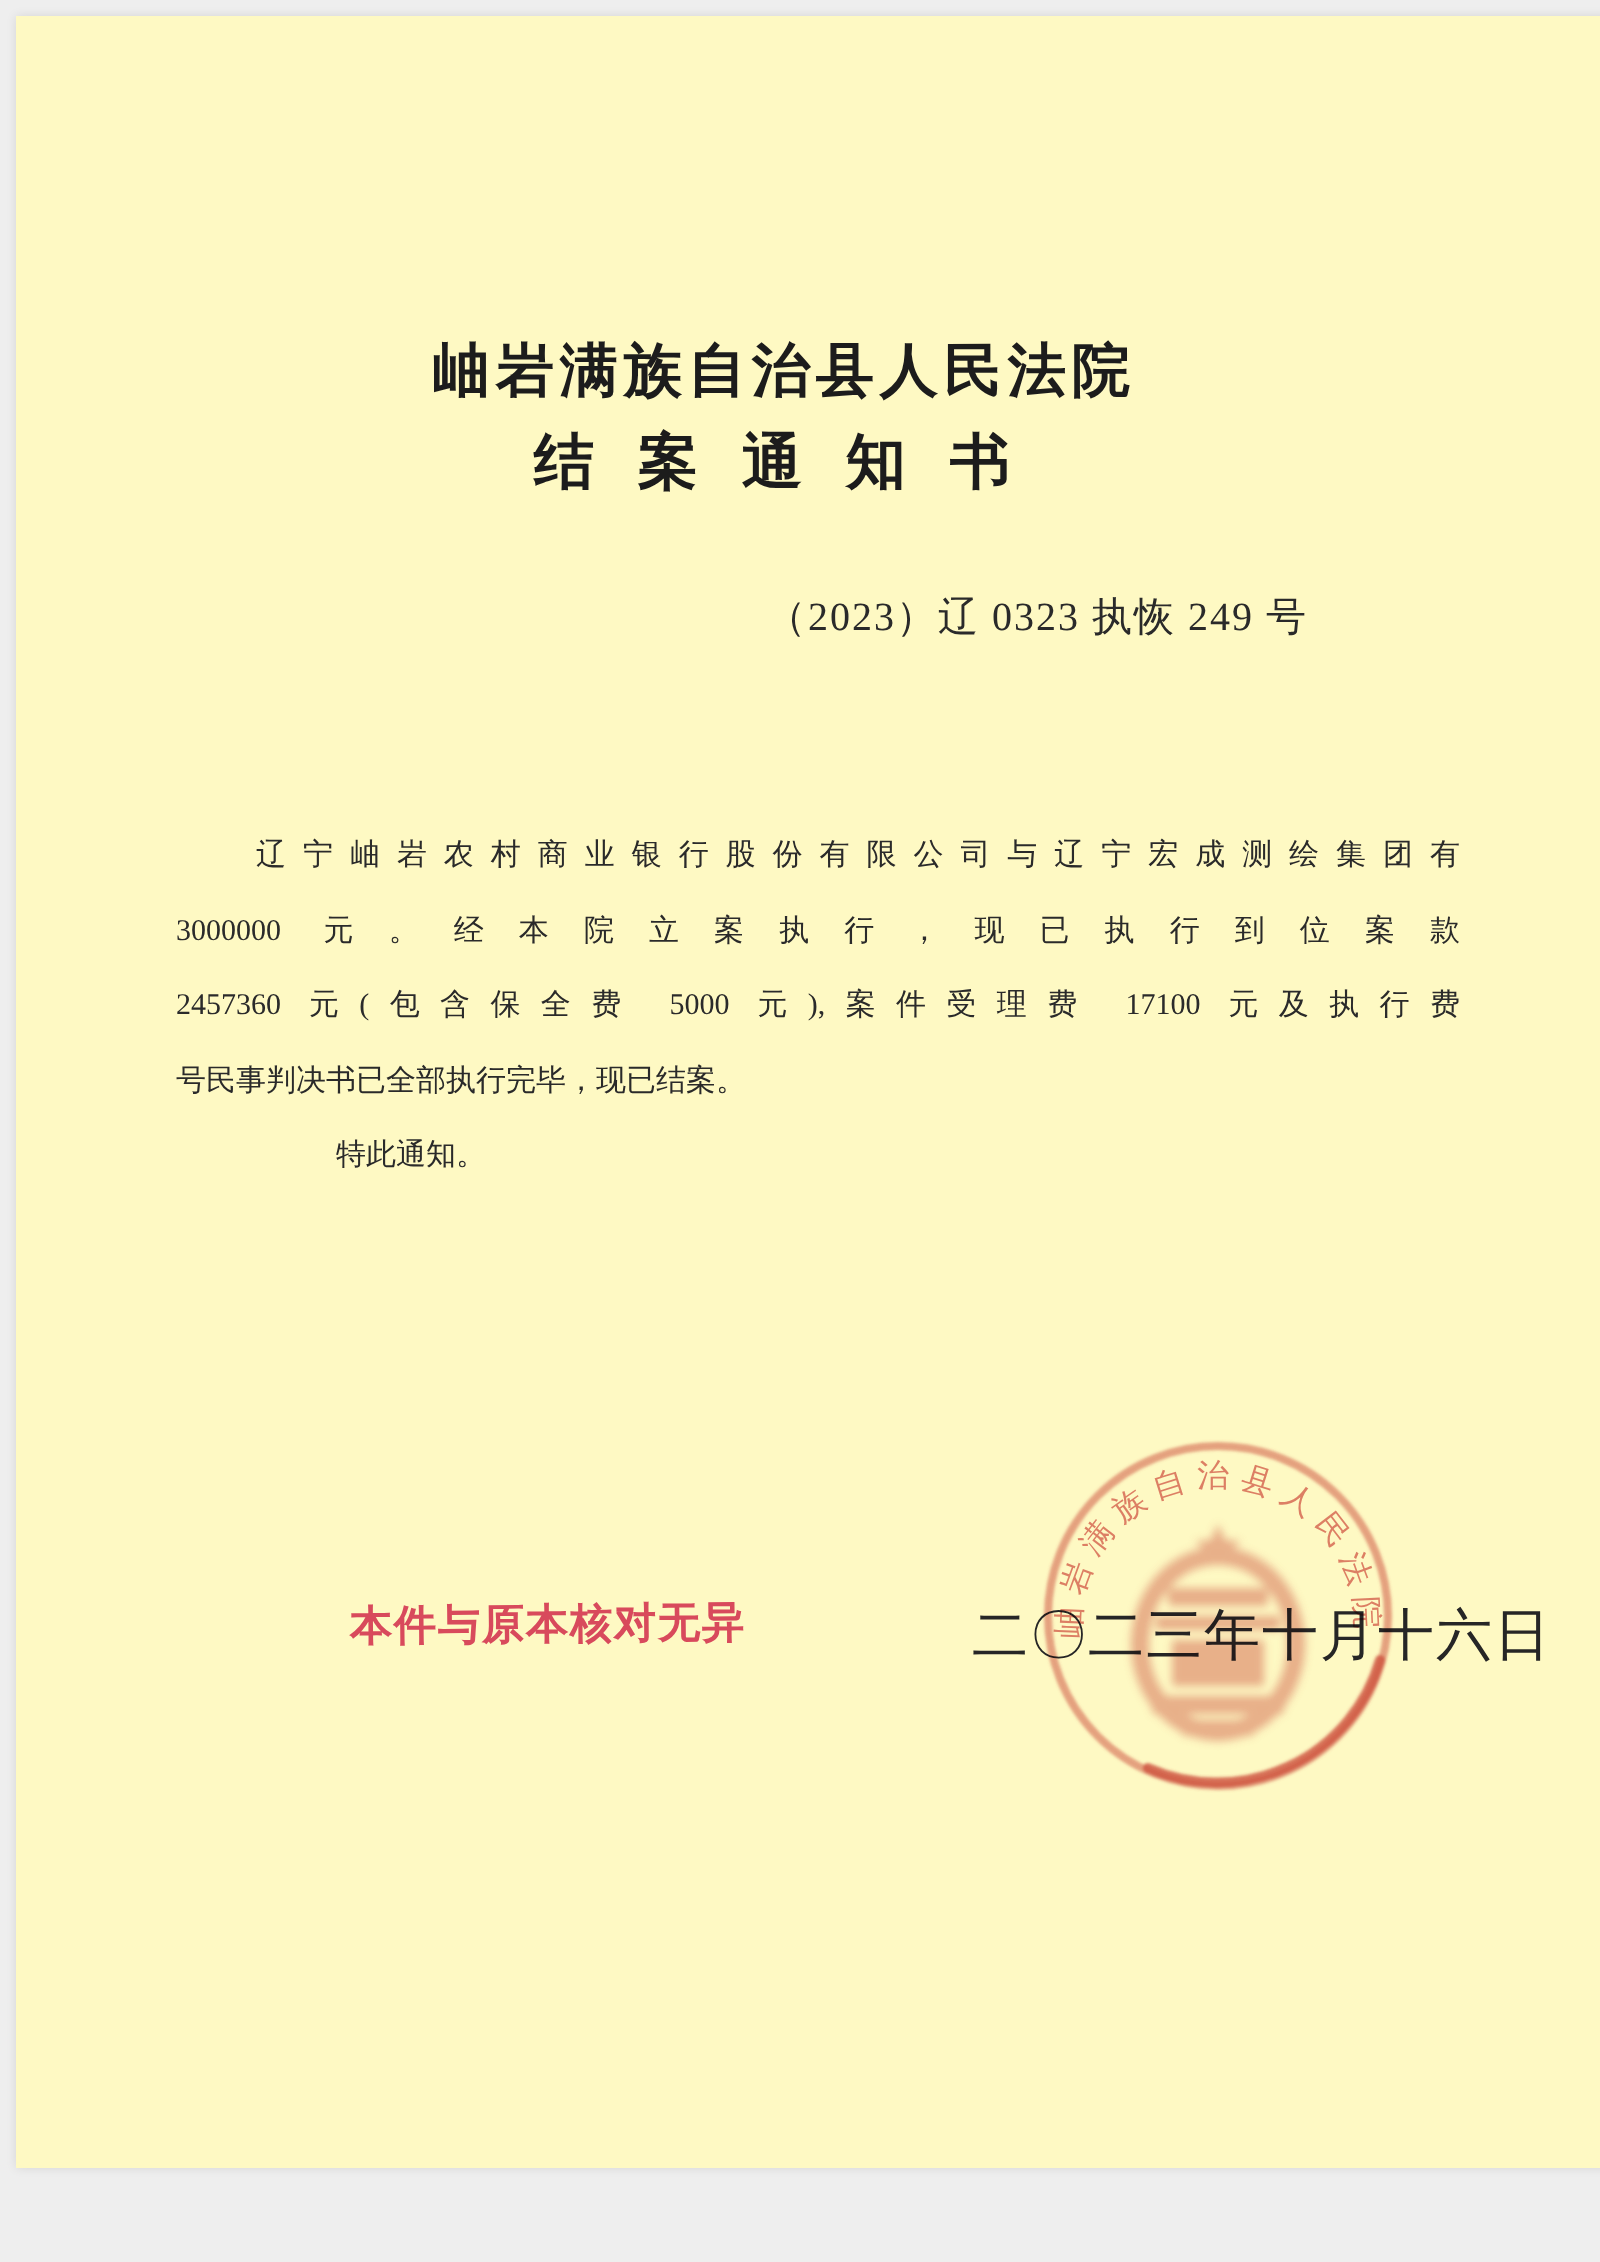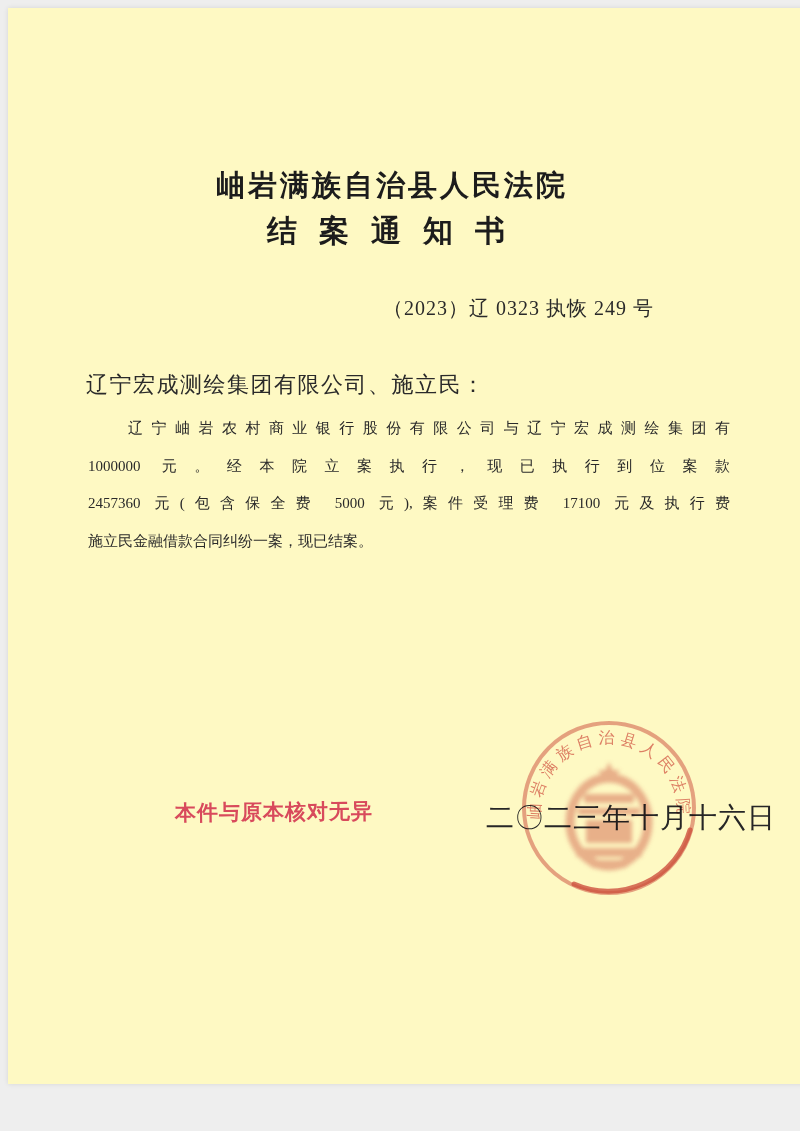--- a/index.html
+++ b/index.html
@@ -113,27 +113,27 @@
 <body>
 
 <div class="page">
 
   <h1 class="court-name">岫岩满族自治县人民法院</h1>
 
   <h2 class="doc-title">结案通知书</h2>
 
   <div class="case-number">（2023）辽 0323 执恢 249 号</div>
 
-  <div class="addressee">辽宁宏成测绘集团有限公司、施立民：</div>
 
   <div class="body-block">
     <div class="bline first">辽宁岫岩农村商业银行股份有限公司与辽宁宏成测绘集团有</div>
-    <div class="bline">1000000 元。经本院立案执行，现已执行到位案款</div>
+    <div class="bline">3000000 元。经本院立案执行，现已执行到位案款</div>
     <div class="bline">2457360 元(包含保全费 5000 元),案件受理费 17100 元及执行费</div>
-    <div class="bline last">施立民金融借款合同纠纷一案，现已结案。</div>
+    <div class="bline last">号民事判决书已全部执行完毕，现已结案。</div>
+    <div class="closing">特此通知。</div>
   </div>
 
   <div class="red-note">本件与原本核对无异</div>
 
   <div class="date-line">二〇二三年十月十六日</div>
 
   <div class="seal">
     <svg width="180" height="180" viewBox="0 0 180 180">
       <defs>
         <path id="arcPath" d="M 26,120 A 69,69 0 1 1 154,120" fill="none"></path>

